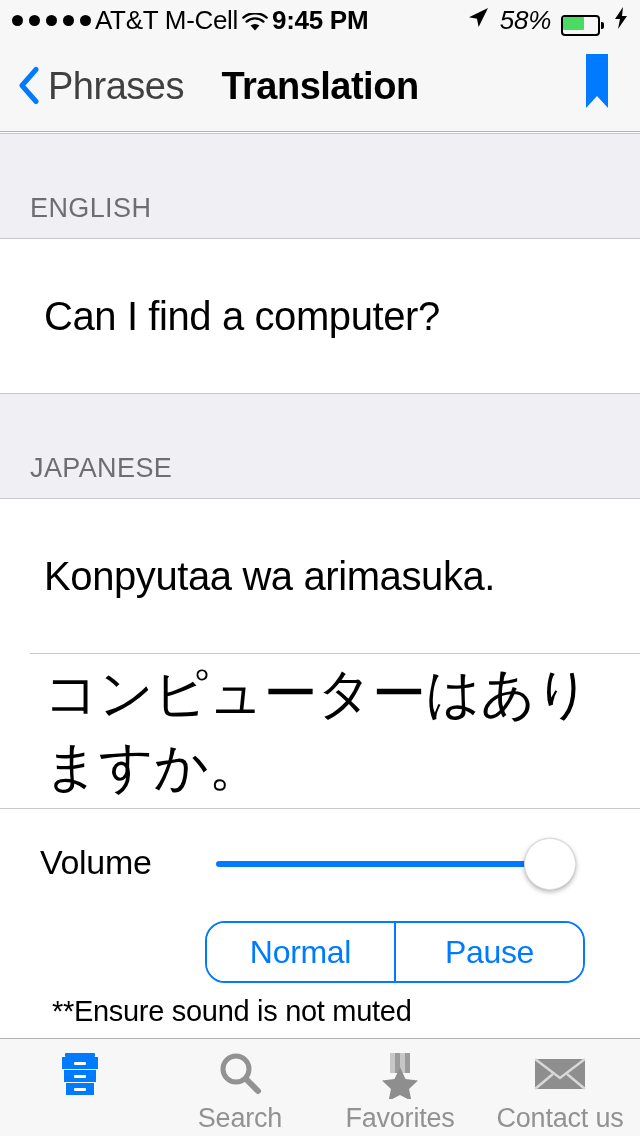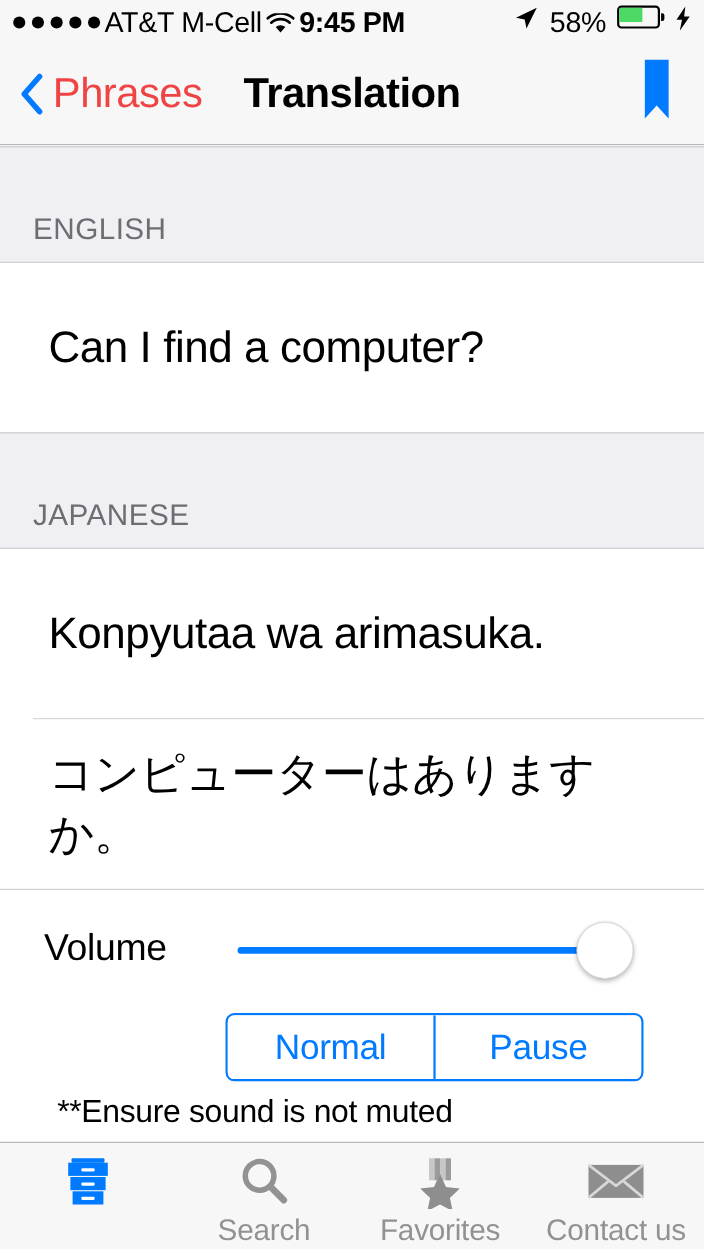--- a/index.html
+++ b/index.html
@@ -14,21 +14,21 @@
 
   
   .statusbar {
     position:absolute; top:0; left:0; width:640px; height:40px;
     background:#F7F7F7;
     display:flex; align-items:center;
     padding:0 12px;
     font-size:25px; color:#000;
   }
   .sb-left { display:flex; align-items:center; gap:4px; }
-  .sb-right { display:flex; align-items:flex-start; gap:10px; margin-left:auto; }
+  .sb-right { display:flex; align-items:flex-end; gap:10px; margin-left:auto;font-style:italic; }
   .dots { display:flex; gap:6px; align-items:center; }
   .dot { width:11px; height:11px; border-radius:50%; background:#000; display:block; }
   .carrier { font-size:26px; letter-spacing:-0.3px; }
   .clock { font-size:26px; font-weight:bold; letter-spacing:-0.3px; }
   .pct { font-size:26px; letter-spacing:-0.3px; }
   .wifi { width:26px; height:20px; position:relative; display:block; }
 
   .battery { position:relative; width:43px; height:21px; display:block; }
   .batt-body { position:absolute; left:0; top:0; width:39px; height:21px;
      border:2px solid #000; border-radius:4px; }
@@ -39,21 +39,21 @@
 
   
   .navbar {
     position:absolute; top:40px; left:0; width:640px; height:92px;
     background:#F7F7F7;
     border-bottom:1px solid #B2B2B2;
   }
   .nav-back {
     position:absolute; left:18px; top:50%; transform:translateY(-50%);
     display:flex; align-items:center; gap:8px;
-    color:#ef4444; font-size:38px; letter-spacing:-0.5px;
+    color:#404040; font-size:38px; letter-spacing:-0.5px;
     background:none; border:none; cursor:pointer;
     font-family:"Liberation Sans", sans-serif;
   }
   .chev { width:22px; height:38px; display:block; }
   .nav-title {
     position:absolute; left:0; right:0; top:50%; transform:translateY(-50%);
     text-align:center; font-size:38px; font-weight:bold; color:#000;
     letter-spacing:-0.5px; pointer-events:none;
   }
   .nav-bookmark {
@@ -71,21 +71,21 @@
     padding:0 0 14px 30px;
     font-size:27px; color:#6D6D72; letter-spacing:0.4px;
   }
   .phrase-row {
     background:#fff;
     min-height:154px;
     display:flex; align-items:center;
     padding:0 44px;
     font-size:40px; color:#000; letter-spacing:-0.4px;
   }
-  .phrase-row.jp { font-size:41px; }
+  .phrase-row.jp { font-size:54px; }
   .row-sep-inset {
     height:1px; background:#C8C7CC; margin-left:30px;
   }
   .row-sep-full { height:1px; background:#C8C7CC; }
 
   
   .content { position:absolute; top:133px; left:0; width:640px; }
 
   
   .controls { background:#fff; position:relative; height:240px; }
@@ -108,21 +108,21 @@
     position:absolute; left:304px; top:5px; width:52px; height:52px;
     background:#fff; border-radius:50%;
     border:0.5px solid #E0E0E0;
     box-shadow:0 2px 5px rgba(0,0,0,0.28), 0 0 1px rgba(0,0,0,0.2);
     cursor:pointer;
   }
 
   .segmented {
     position:absolute; left:205px; top:112px;
     width:380px; height:62px;
-    border:2px solid #007AFF; border-radius:8px;
+    border:2px solid #007AFF; border-radius:20px;
     display:flex; overflow:hidden; background:#fff;
   }
   .seg-btn {
     flex:1; display:flex; align-items:center; justify-content:center;
     font-size:32px; color:#007AFF; background:#fff;
     cursor:pointer; letter-spacing:-0.3px;
     font-family:"Liberation Sans", sans-serif;
     border:none;
   }
   .seg-btn + .seg-btn { border-left:2px solid #007AFF; }

